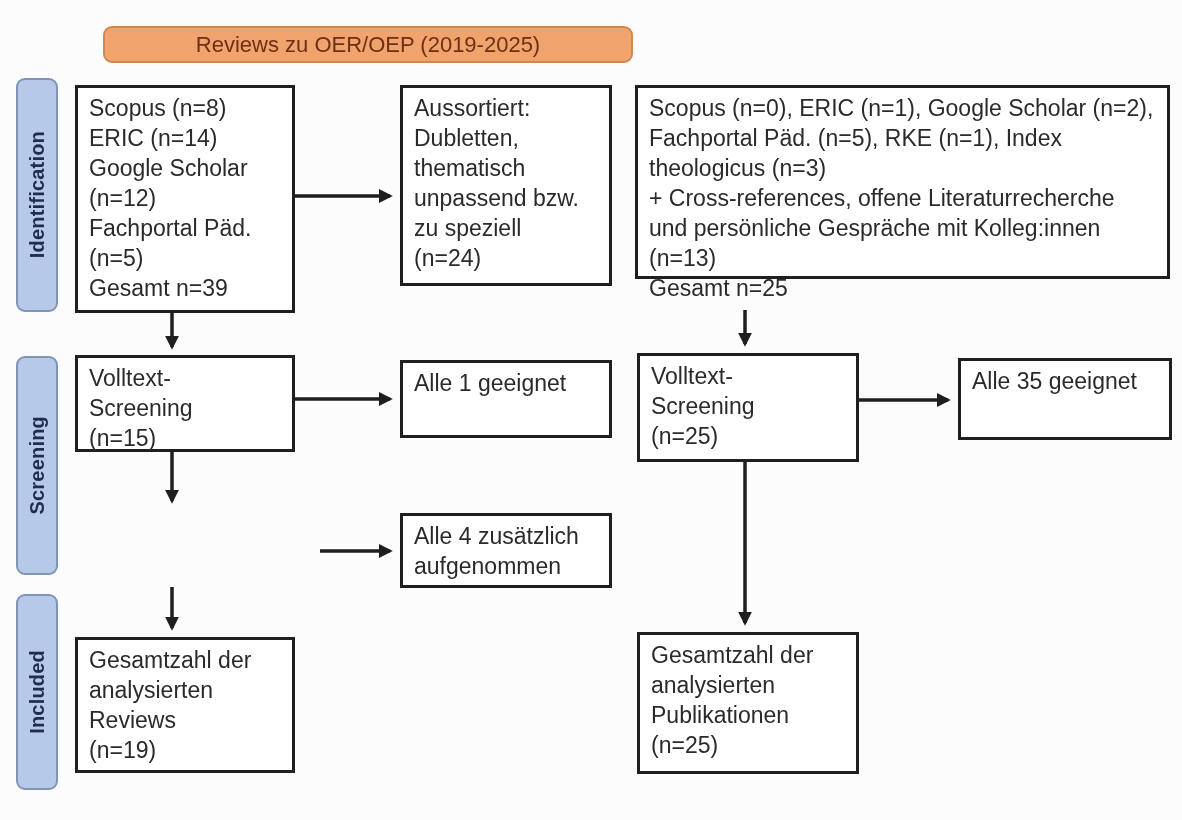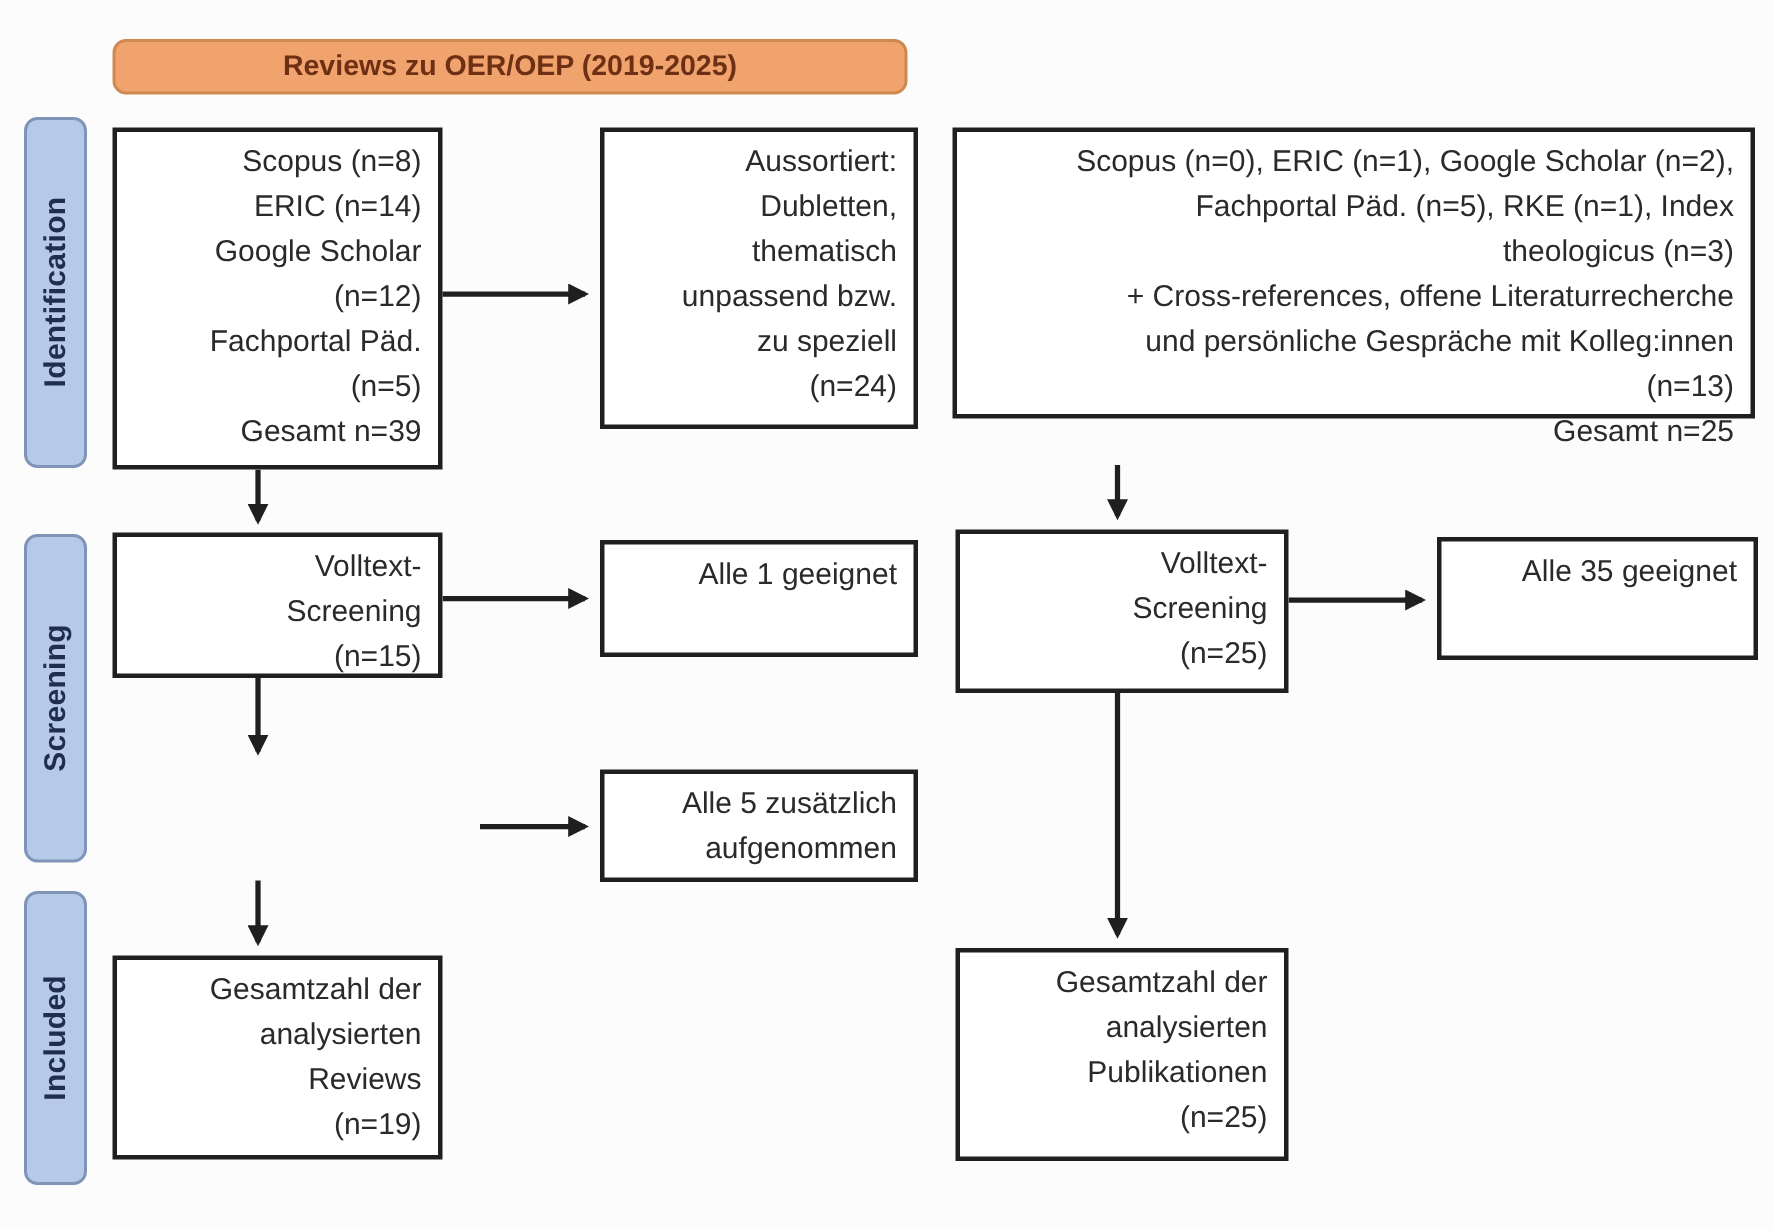--- a/index.html
+++ b/index.html
@@ -12,39 +12,39 @@
     position:relative;width:1182px;height:820px;background:var(--page-bg);
     font-family:"Liberation Sans", sans-serif;overflow:hidden;
   }
   .arrows{position:absolute;left:0;top:0;width:1182px;height:820px;pointer-events:none;}
   .arrows line{stroke:var(--arrow);stroke-width:3.5;}
   .arrows .ah{fill:var(--arrow);}
   .hdr{
     position:absolute;box-sizing:border-box;background:var(--header-bg);
     border:2px solid var(--header-border);border-radius:9px;
     display:flex;align-items:center;justify-content:center;
-    font-size:19px;font-weight:700;color:var(--header-text);
+    font-size:22px;font-weight:400;color:var(--header-text);margin-left:28px;
   }
   .side{
     position:absolute;box-sizing:border-box;background:var(--sidebar-bg);
     border:2px solid var(--sidebar-border);border-radius:9px;
     display:flex;align-items:center;justify-content:center;
   }
   .side .vert{
     writing-mode:vertical-rl;transform:rotate(180deg);
     font-size:20px;font-weight:700;color:var(--sidebar-text);letter-spacing:0.2px;
     white-space:nowrap;
   }
   .box{
     position:absolute;box-sizing:border-box;background:#ffffff;
     border:3px solid var(--box-border);
   }
   .bt{
     display:block;padding:5px 11px;white-space:pre-line;
-    font-size:20px;line-height:30px;color:var(--box-text);font-weight:400;text-align:right;
+    font-size:23px;line-height:30px;color:var(--box-text);font-weight:400;
   }
 </style>
 </head>
 <body>
 
 <div class="canvas">
 
   <svg class="arrows" viewBox="0 0 1182 820" aria-hidden="true">
     <defs>
       <marker id="ah" viewBox="0 0 10 10" refX="8" refY="5" markerWidth="4" markerHeight="4" orient="auto-start-reverse">
@@ -118,21 +118,21 @@
 Screening
 (n=25)</span>
   </div>
 
   <div class="box" style="left:958px;top:358px;width:214px;height:82px">
     <span class="bt">Alle 35 geeignet</span>
   </div>
 
 
   <div class="box" style="left:400px;top:513px;width:212px;height:75px">
-    <span class="bt">Alle 5 zusätzlich
+    <span class="bt">Alle 4 zusätzlich
 aufgenommen</span>
   </div>
 
   <div class="box" style="left:75px;top:637px;width:220px;height:136px">
     <span class="bt">Gesamtzahl der
 analysierten
 Reviews
 (n=19)</span>
   </div>
 

